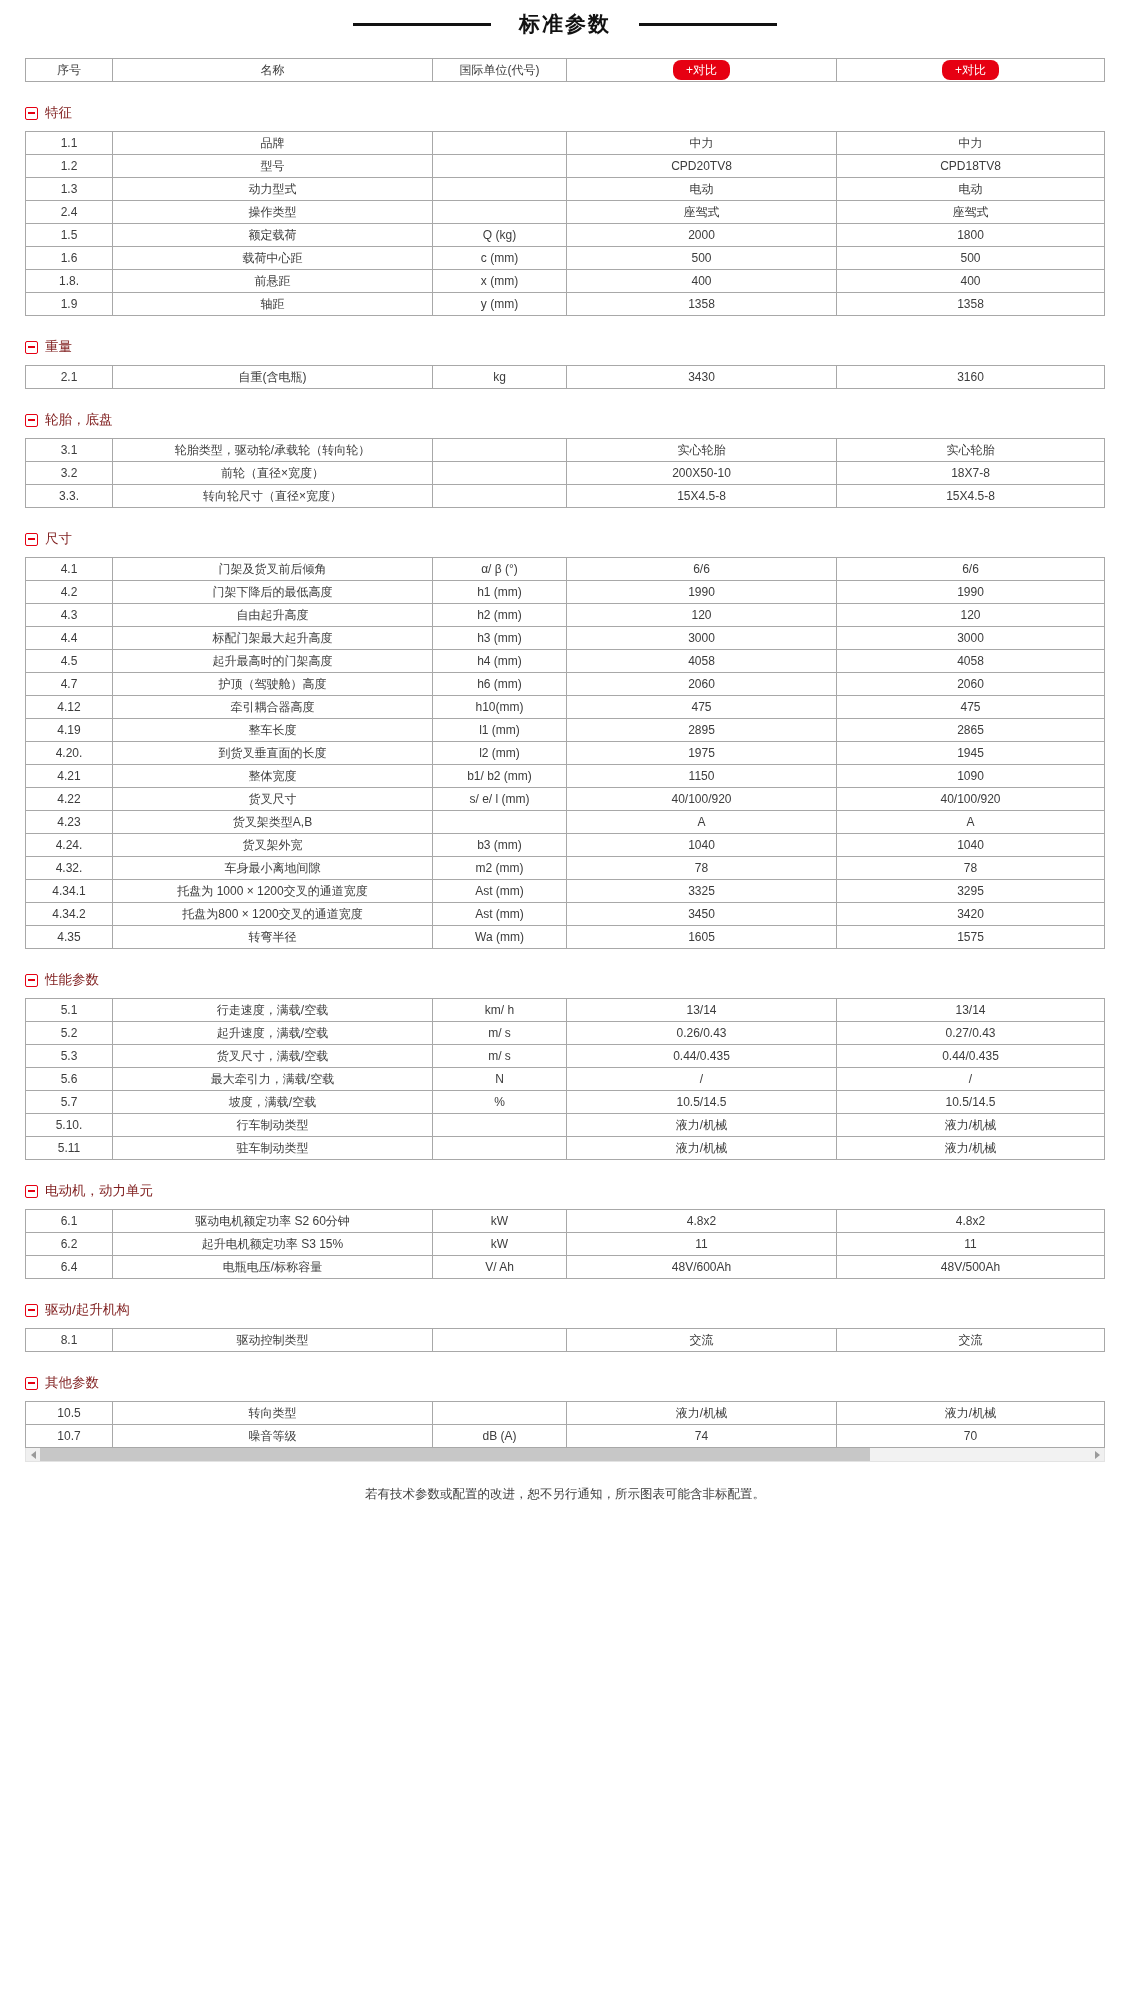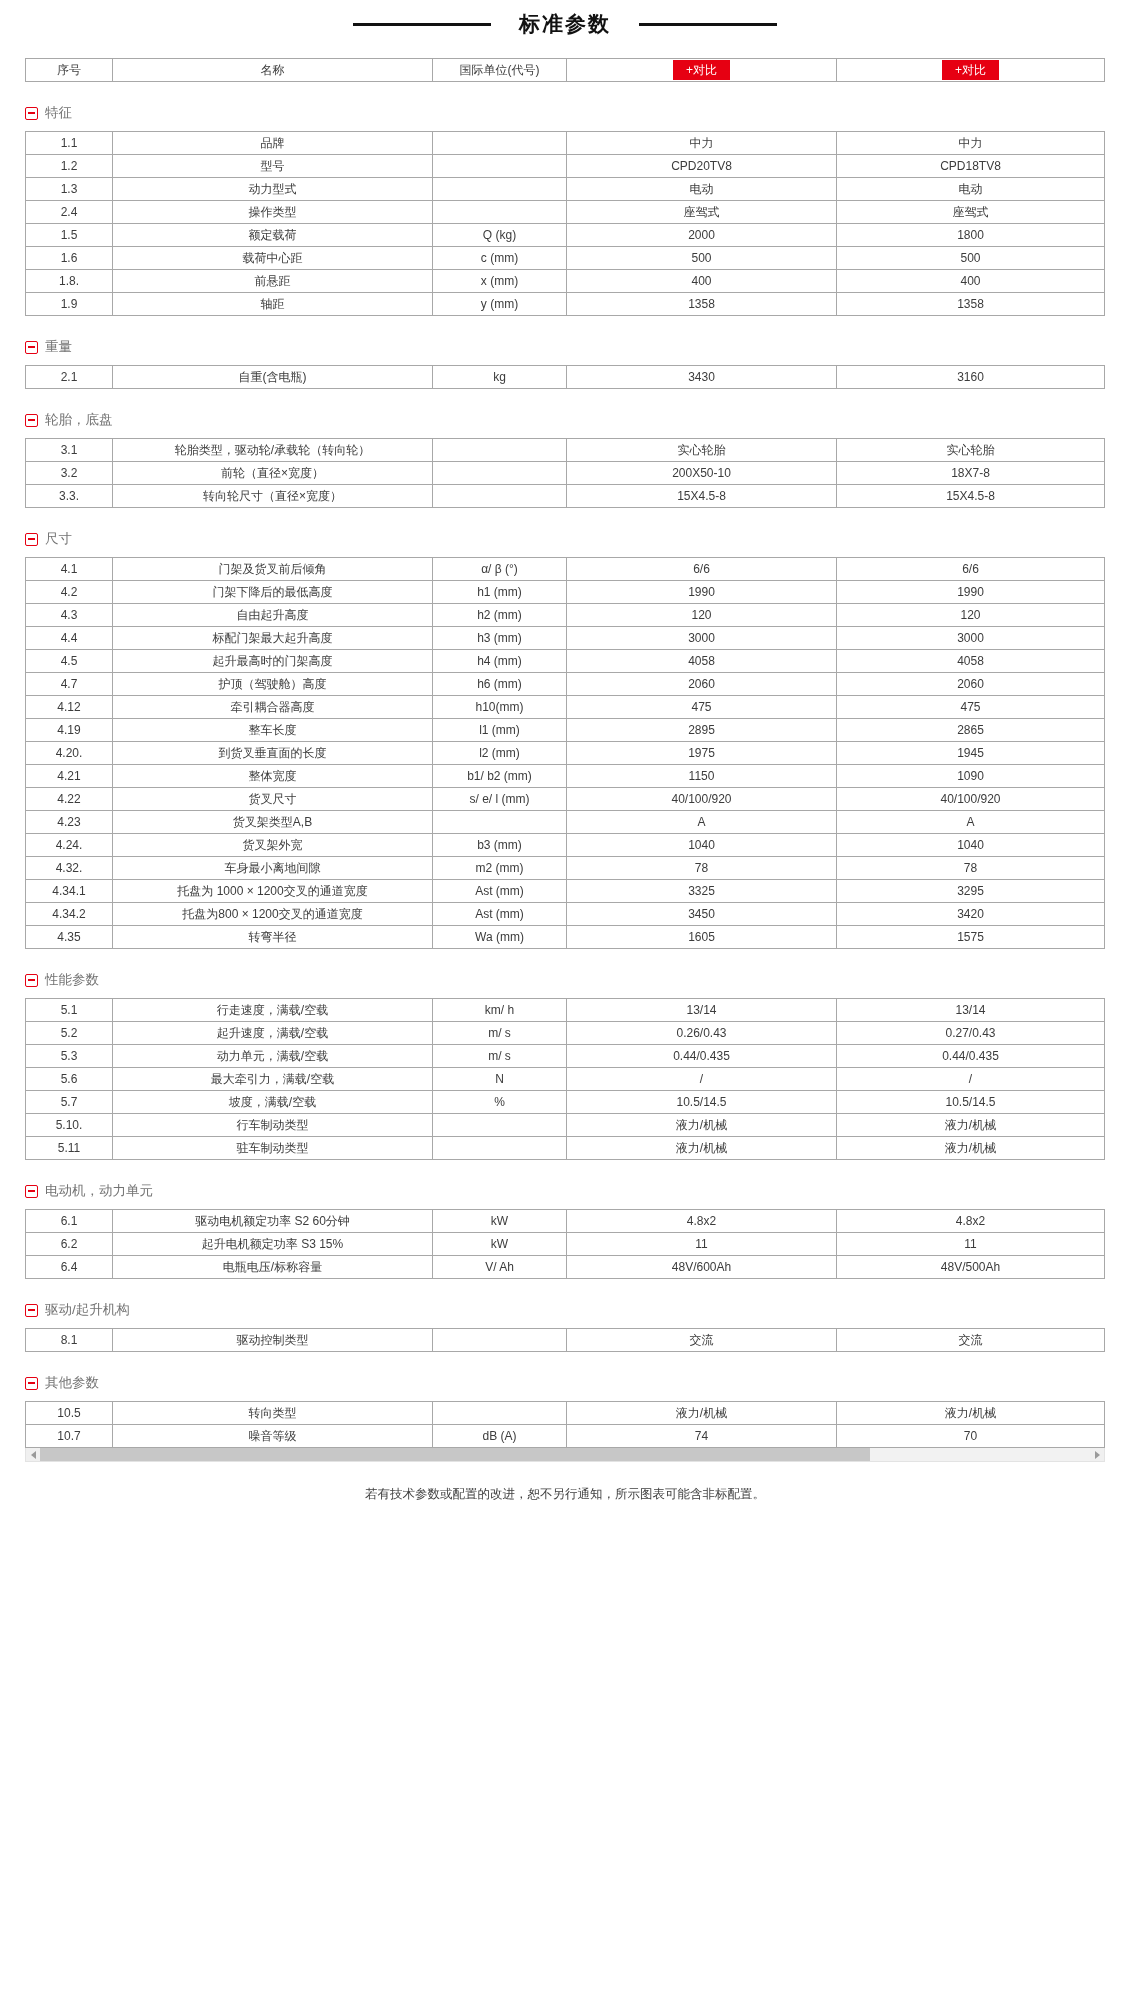--- a/index.html
+++ b/index.html
@@ -21,33 +21,33 @@
     width:1080px; border-collapse:collapse; table-layout:fixed;
     font-size:12px; color:#3c3c3c;
   }
   table.param-table td {
     border:1px solid #a8a8a8; text-align:center; vertical-align:middle;
     height:23px; padding:1px 4px; overflow:hidden; white-space:nowrap;
   }
   table.head-table td { height:19px; }
   .compare-btn {
     display:inline-block; background:#e60012; color:#fff; border:none;
-    font-size:12px; line-height:18px; padding:1px 13px; border-radius:0;
+    font-size:12px; line-height:18px; padding:1px 13px; border-radius:8px;
     cursor:pointer; font-family:inherit;
   }
 
   
   .section-header { display:flex; align-items:center; margin:22px 0 9px 0; cursor:pointer; }
   .minus-icon {
     width:13px; height:13px; border:1px solid #e60012; background:#fff;
     display:inline-flex; align-items:center; justify-content:center;
     margin-right:7px; flex:0 0 auto; border-radius:2px;
   }
   .minus-icon::before { content:""; width:7px; height:2px; background:#e60012; }
-  .section-title { font-size:13.5px; color:#737373; }
+  .section-title { font-size:13.5px; color:#7f1d1d; }
 
   
   .h-scrollbar { width:1080px; height:14px; display:flex; background:#f5f5f5; border:1px solid #e3e3e3; border-top:none; }
   .scroll-arrow { width:14px; height:100%; background:#f0f0f0; display:flex; align-items:center; justify-content:center; cursor:pointer; flex:0 0 auto; }
   .arrow-glyph-left { width:0; height:0; border-top:4px solid transparent; border-bottom:4px solid transparent; border-right:5px solid #9a9a9a; }
   .arrow-glyph-right { width:0; height:0; border-top:4px solid transparent; border-bottom:4px solid transparent; border-left:5px solid #9a9a9a; }
   .scroll-track { flex:1 1 auto; position:relative; background:#f2f2f2; }
   .scroll-thumb { position:absolute; left:0; top:0; height:100%; background:#c7c7c7; cursor:pointer; }
 
   
@@ -382,21 +382,21 @@
             </tr>
             <tr>
               <td>5.2</td>
               <td>起升速度，满载/空载</td>
               <td>m/ s</td>
               <td>0.26/0.43</td>
               <td>0.27/0.43</td>
             </tr>
             <tr>
               <td>5.3</td>
-              <td>动力单元，满载/空载</td>
+              <td>货叉尺寸，满载/空载</td>
               <td>m/ s</td>
               <td>0.44/0.435</td>
               <td>0.44/0.435</td>
             </tr>
             <tr>
               <td>5.6</td>
               <td>最大牵引力，满载/空载</td>
               <td>N</td>
               <td>/</td>
               <td>/</td>

